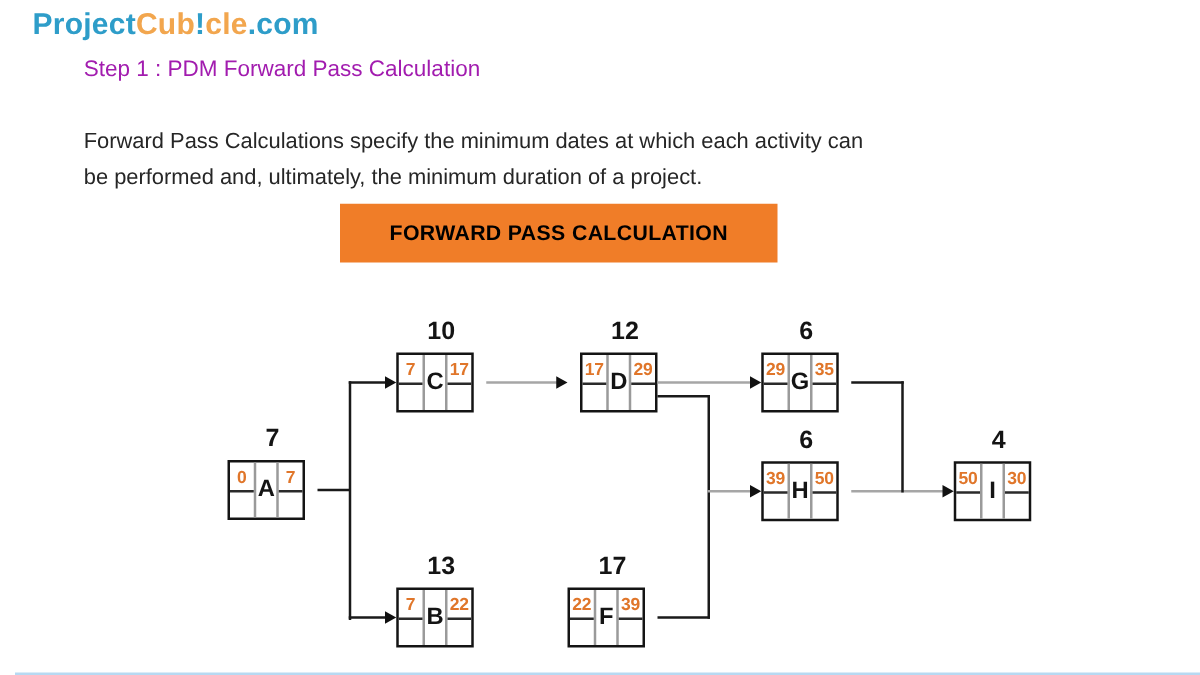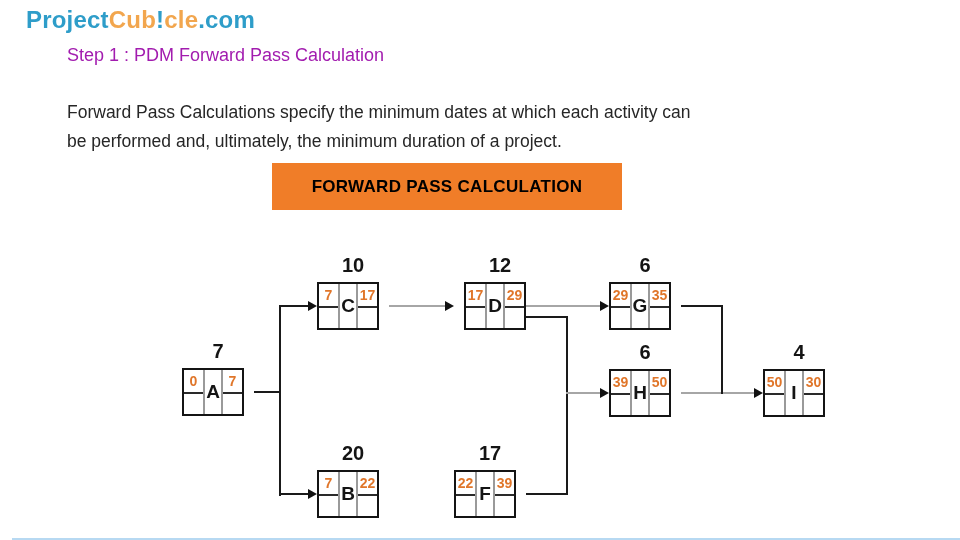--- a/index.html
+++ b/index.html
@@ -139,21 +139,21 @@
           <div class="ntop">50</div>
           <div class="nbot"></div>
         </div>
         <div class="nmid">I</div>
         <div class="ncell nright">
           <div class="ntop">30</div>
           <div class="nbot"></div>
         </div>
       </div>
       <div class="node" style="left:305px;top:470px">
-        <div class="duration">20</div>
+        <div class="duration">13</div>
         <div class="ncell nleft">
           <div class="ntop">7</div>
           <div class="nbot"></div>
         </div>
         <div class="nmid">B</div>
         <div class="ncell nright">
           <div class="ntop">22</div>
           <div class="nbot"></div>
         </div>
       </div>

